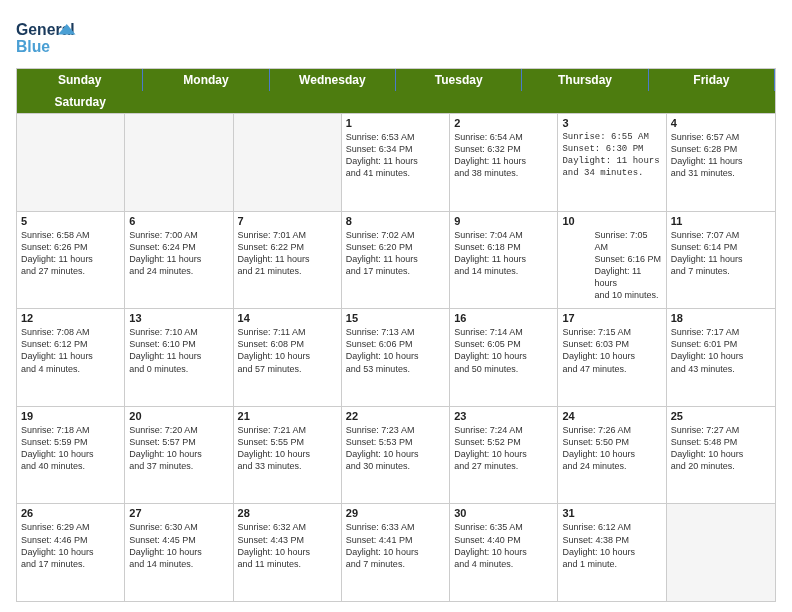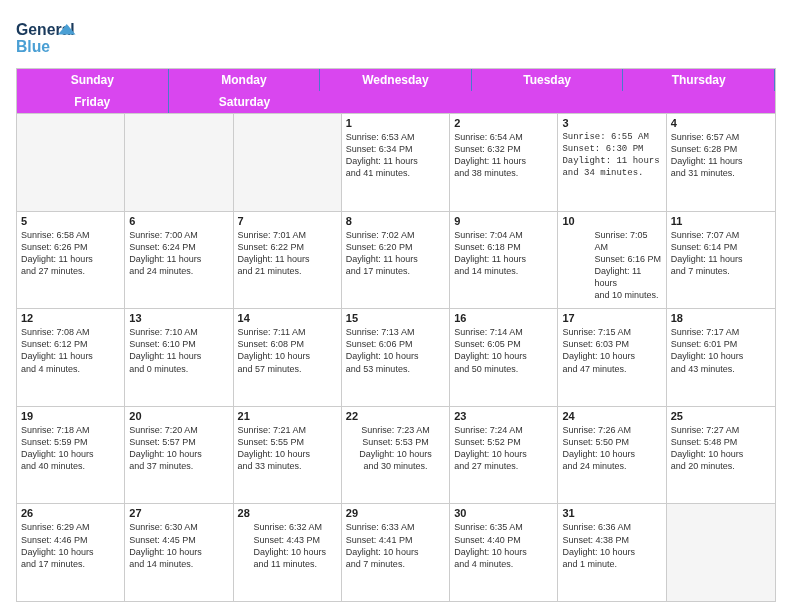--- a/index.html
+++ b/index.html
@@ -45,22 +45,22 @@
       color: #444;
     }
     .calendar {
       flex: 1;
       display: flex;
       flex-direction: column;
       border: 1px solid #ccc;
     }
     .cal-header {
       display: grid;
-      grid-template-columns: repeat(5, 1fr);
-      background: #d946ef;
+      grid-template-columns: repeat(6, 1fr);
+      background: #4d7c0f;
     }
     .cal-header-cell {
       color: #fff;
       font-size: 12px;
       font-weight: bold;
       text-align: center;
       padding: 4px 2px;
       border-right: 1px solid #4a7acc;
     }
     .cal-header-cell:last-child { border-right: none; }
@@ -279,21 +279,21 @@
           </div>
           <div class="cal-cell">
             <div class="day-num">21</div>
             <div class="cell-info" style="white-space: pre-line;">Sunrise: 7:21 AM
 Sunset: 5:55 PM
 Daylight: 10 hours
 and 33 minutes.</div>
           </div>
           <div class="cal-cell">
             <div class="day-num">22</div>
-            <div class="cell-info" style="white-space: pre-line; text-align: center;">Sunrise: 7:23 AM
+            <div class="cell-info" style="white-space: pre-line;">Sunrise: 7:23 AM
 Sunset: 5:53 PM
 Daylight: 10 hours
 and 30 minutes.</div>
           </div>
           <div class="cal-cell">
             <div class="day-num">23</div>
             <div class="cell-info" style="white-space: pre-line;">Sunrise: 7:24 AM
 Sunset: 5:52 PM
 Daylight: 10 hours
 and 27 minutes.</div>
@@ -323,42 +323,42 @@
           </div>
           <div class="cal-cell">
             <div class="day-num">27</div>
             <div class="cell-info" style="white-space: pre-line;">Sunrise: 6:30 AM
 Sunset: 4:45 PM
 Daylight: 10 hours
 and 14 minutes.</div>
           </div>
           <div class="cal-cell">
             <div class="day-num">28</div>
-            <div class="cell-info" style="white-space: pre-line; margin-left: 16px;">Sunrise: 6:32 AM
+            <div class="cell-info" style="white-space: pre-line;">Sunrise: 6:32 AM
 Sunset: 4:43 PM
 Daylight: 10 hours
 and 11 minutes.</div>
           </div>
           <div class="cal-cell">
             <div class="day-num">29</div>
             <div class="cell-info" style="white-space: pre-line;">Sunrise: 6:33 AM
 Sunset: 4:41 PM
 Daylight: 10 hours
 and 7 minutes.</div>
           </div>
           <div class="cal-cell">
             <div class="day-num">30</div>
             <div class="cell-info" style="white-space: pre-line;">Sunrise: 6:35 AM
 Sunset: 4:40 PM
 Daylight: 10 hours
 and 4 minutes.</div>
           </div>
           <div class="cal-cell">
             <div class="day-num">31</div>
-            <div class="cell-info" style="white-space: pre-line;">Sunrise: 6:36 AM
+            <div class="cell-info" style="white-space: pre-line;">Sunrise: 6:12 AM
 Sunset: 4:38 PM
 Daylight: 10 hours
 and 1 minute.</div>
           </div>
           <div class="cal-cell empty"></div>
         </div>
       </div>
   </div>
 </div>
 

